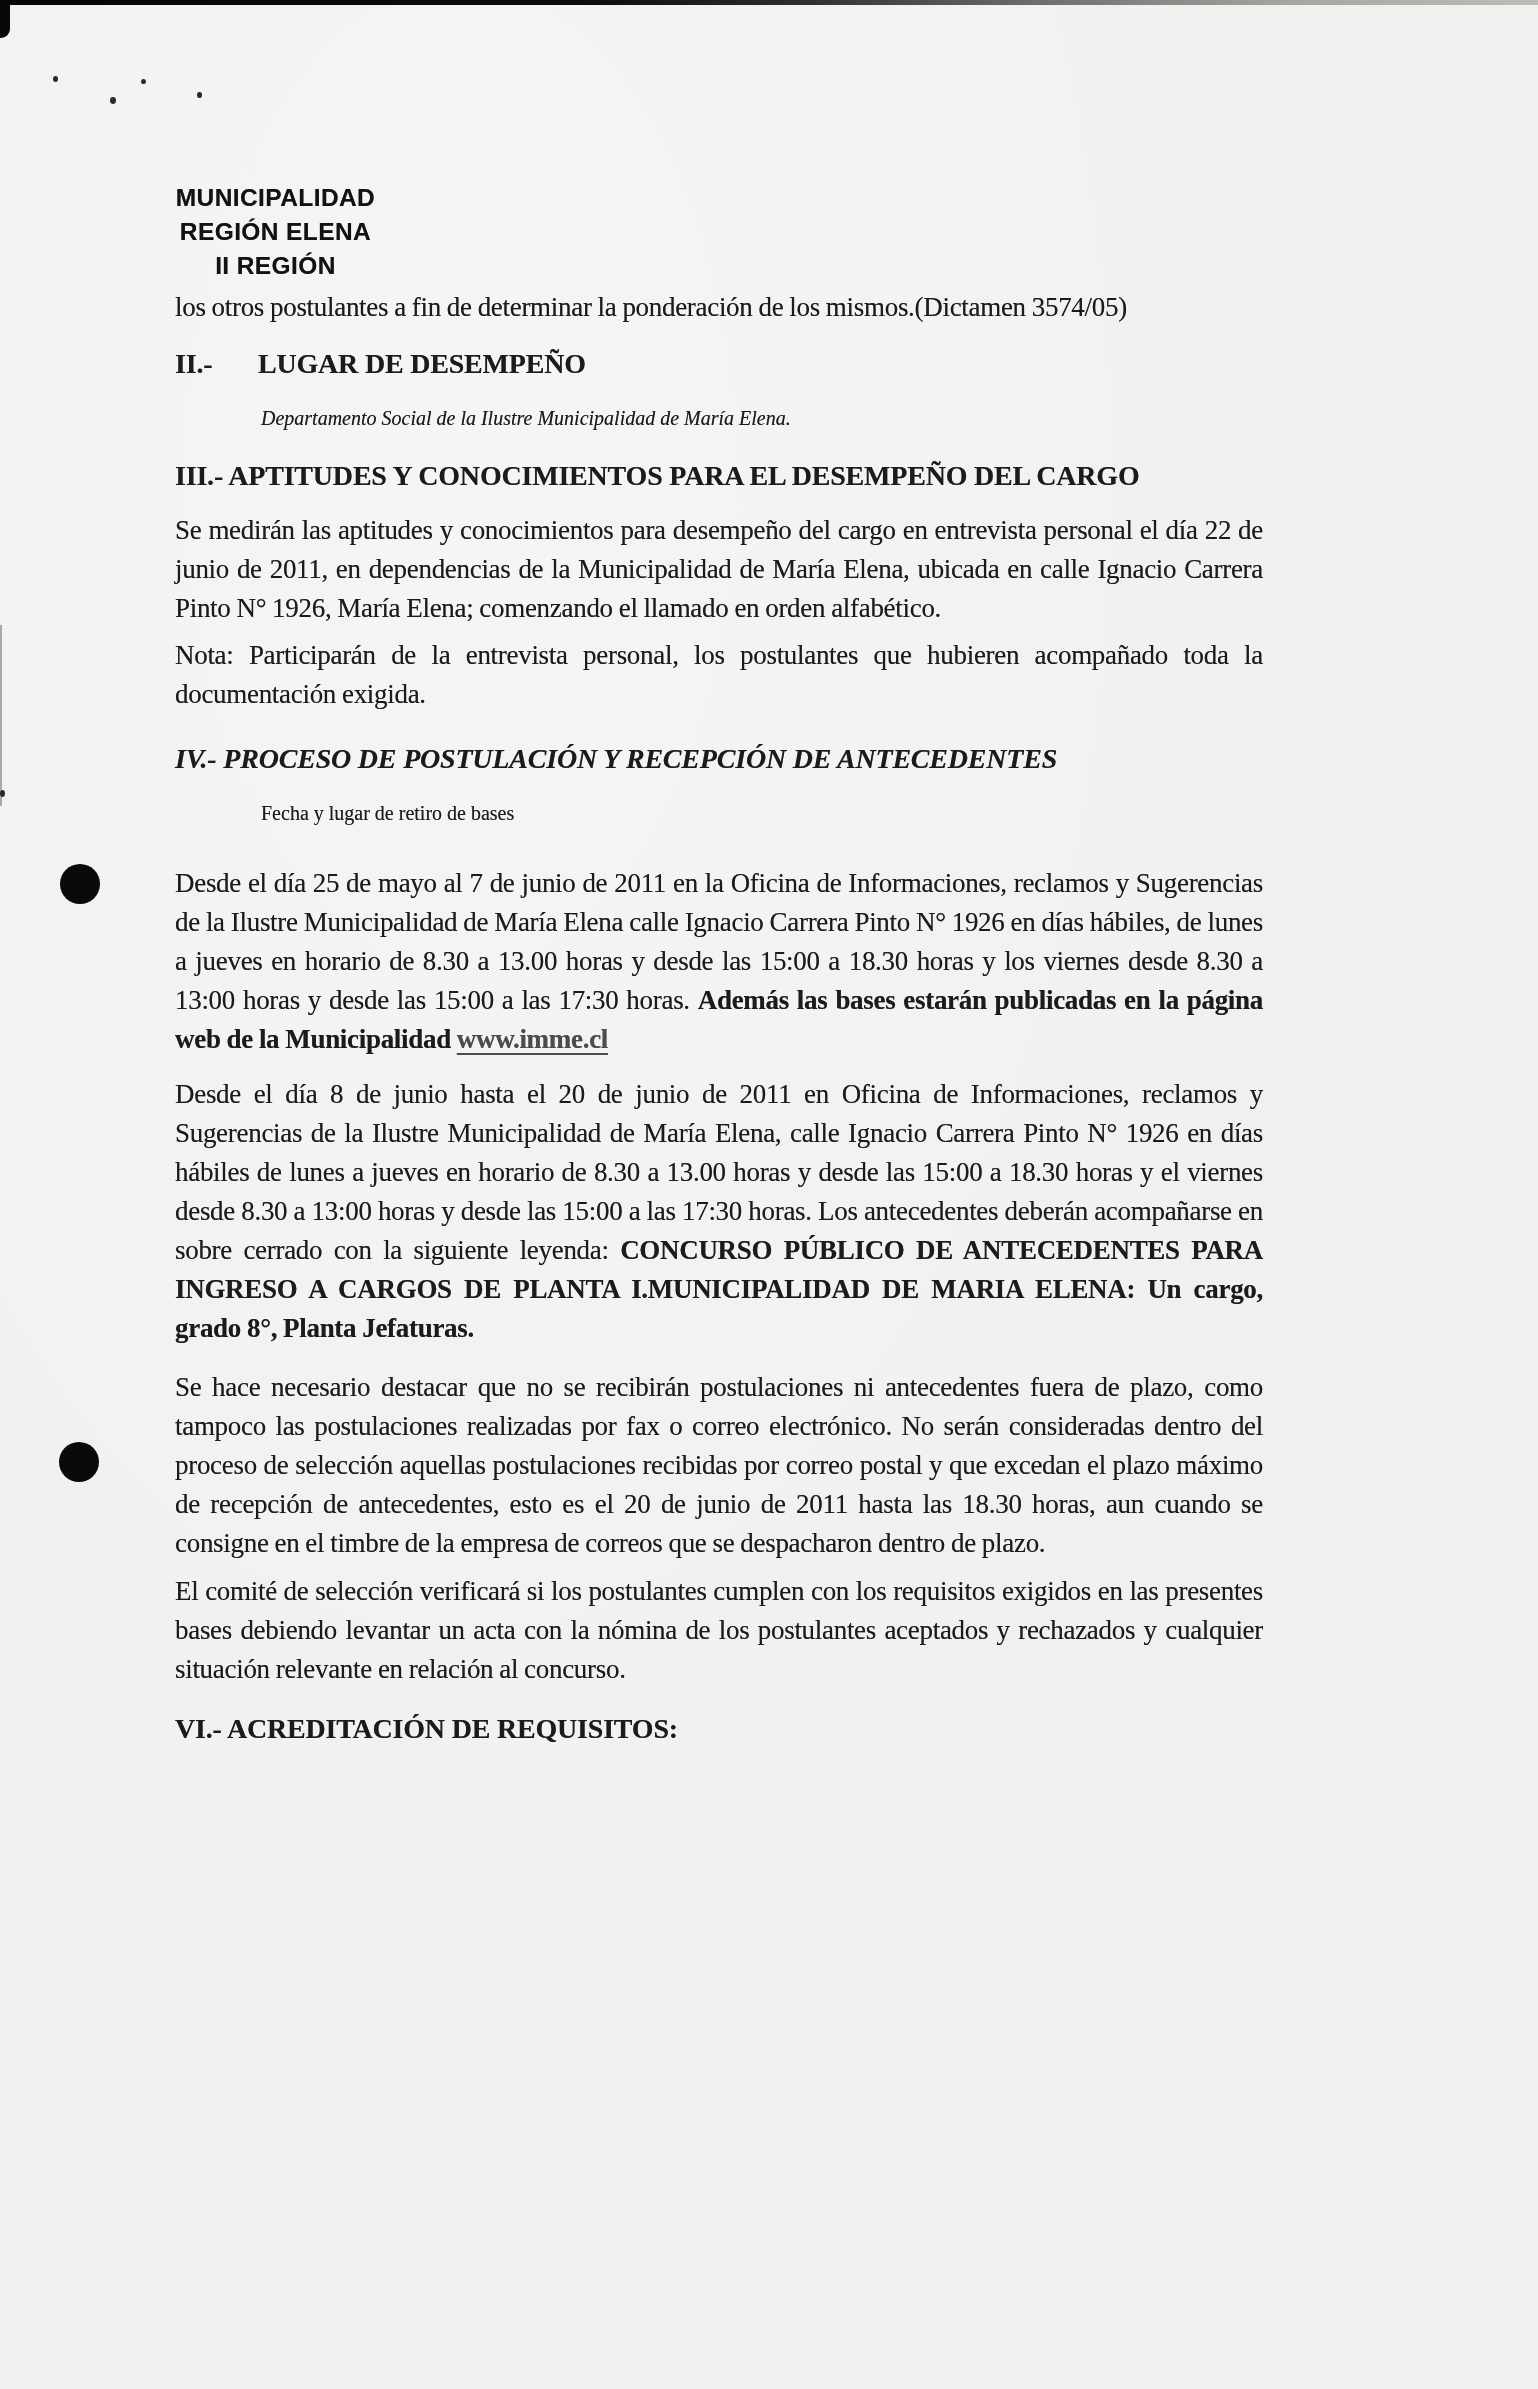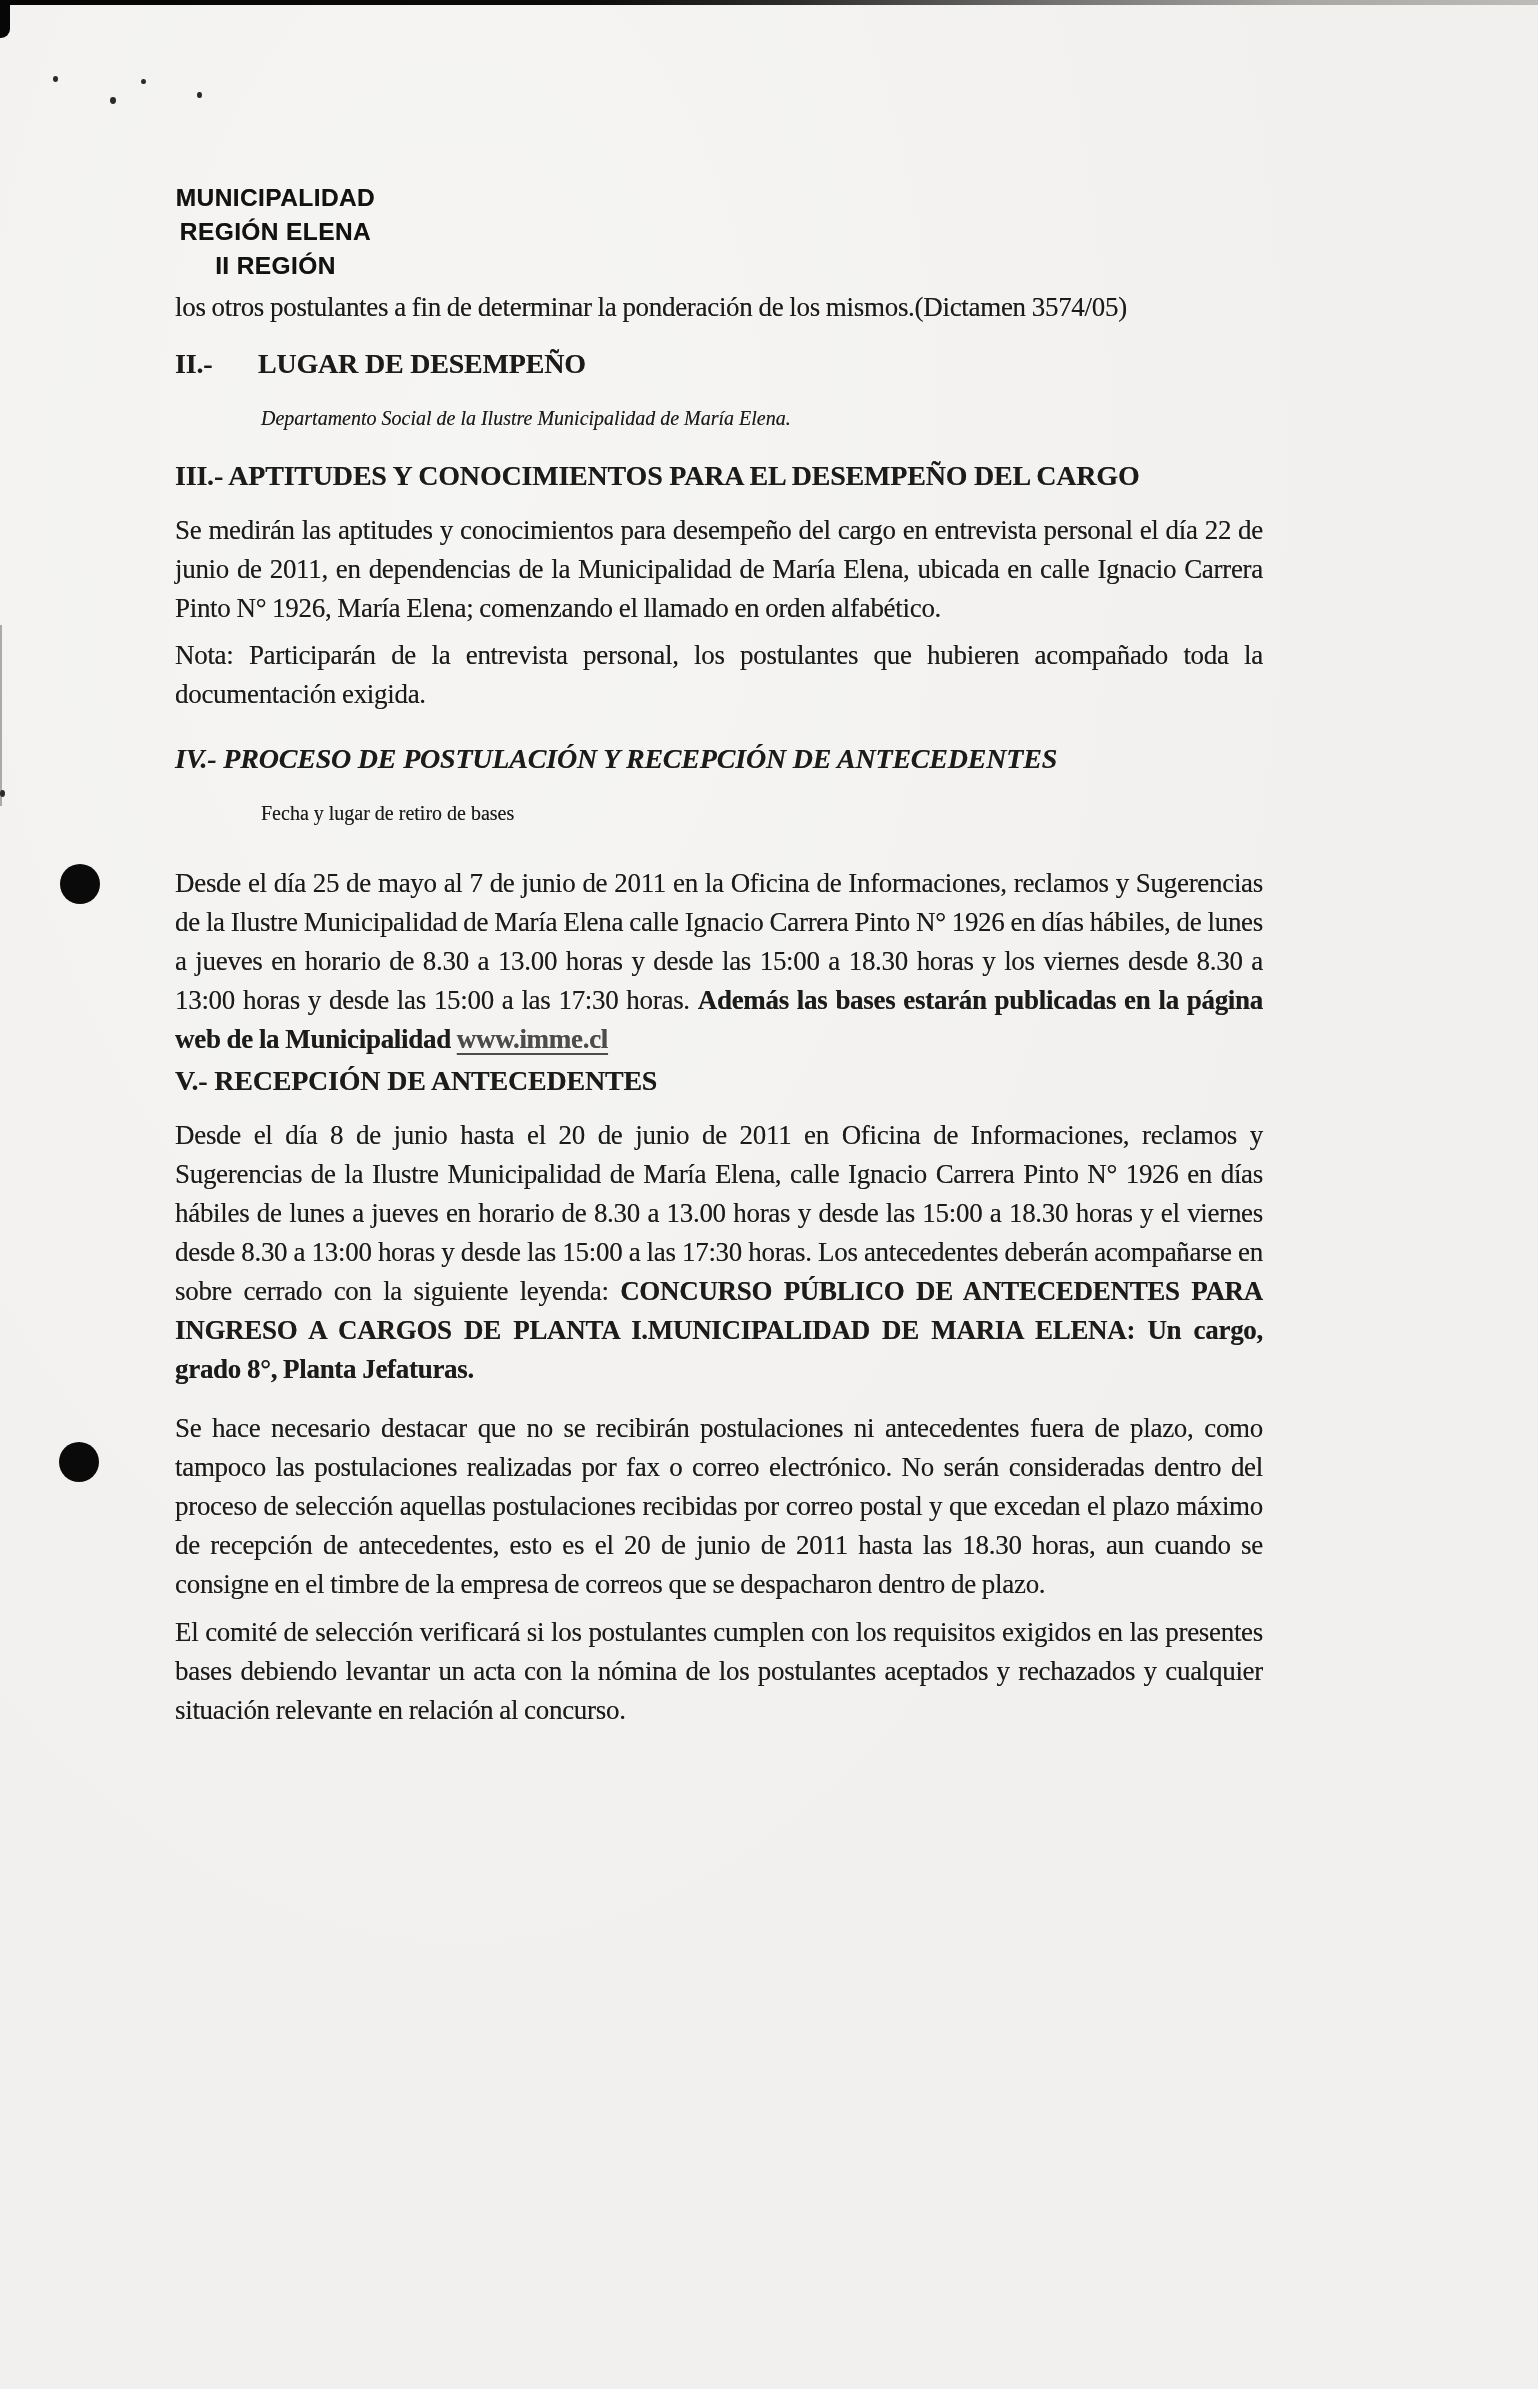--- a/index.html
+++ b/index.html
@@ -137,26 +137,26 @@
     <p class="para mt-nota">Nota: Participarán de la entrevista personal, los postulantes que hubieren acompañado toda la documentación exigida.</p>
 
     <div class="heading h-italic mt-h4">IV.- PROCESO DE POSTULACIÓN Y RECEPCIÓN DE ANTECEDENTES</div>
 
     <p class="indent-line mt-fecha">Fecha y lugar de retiro de bases</p>
 
     <p class="para mt-p4">
       <span>Desde el día 25 de mayo al 7 de junio de 2011 en la Oficina de Informaciones, reclamos y Sugerencias de la Ilustre Municipalidad de María Elena calle Ignacio Carrera Pinto N° 1926 en días hábiles, de lunes a jueves en horario de 8.30 a 13.00 horas y desde las 15:00 a 18.30 horas y los viernes desde 8.30 a 13:00 horas y desde las 15:00 a las 17:30 horas. </span><span class="bold">Además las bases estarán publicadas en la página web de la Municipalidad </span><span class="weblink">www.imme.cl</span>
     </p>
 
-    <div class="heading mt-h5">V.- RECEPCIÓN DE ANTECEDENTES</div>
 
     <p class="para mt-p5">
       <span>Desde el día 8 de junio hasta el 20 de junio de 2011 en Oficina de Informaciones, reclamos y Sugerencias de la Ilustre Municipalidad de María Elena, calle Ignacio Carrera Pinto N° 1926 en días hábiles de lunes a jueves en horario de 8.30 a 13.00 horas y desde las 15:00 a 18.30 horas y el viernes desde 8.30 a 13:00 horas y desde las 15:00 a las 17:30 horas. Los antecedentes deberán acompañarse en sobre cerrado con la siguiente leyenda: </span><span class="bold">CONCURSO PÚBLICO DE ANTECEDENTES PARA INGRESO A CARGOS DE PLANTA I.MUNICIPALIDAD DE MARIA ELENA: Un cargo, grado 8°, Planta Jefaturas.</span>
     </p>
 
     <p class="para mt-p6">Se hace necesario destacar que no se recibirán postulaciones ni antecedentes fuera de plazo, como tampoco las postulaciones realizadas por fax o correo electrónico. No serán consideradas dentro del proceso de selección aquellas postulaciones recibidas por correo postal y que excedan el plazo máximo de recepción de antecedentes, esto es el 20 de junio de 2011 hasta las 18.30 horas, aun cuando se consigne en el timbre de la empresa de correos que se despacharon dentro de plazo.</p>
 
     <p class="para mt-p7">El comité de selección verificará si los postulantes cumplen con los requisitos exigidos en las presentes bases debiendo levantar un acta con la nómina de los postulantes aceptados y rechazados y cualquier situación relevante en relación al concurso.</p>
 
+    <div class="heading mt-h6">VI.- ACREDITACIÓN DE REQUISITOS:</div>
 
   </div>
 </div>
 
 
 </body></html>

